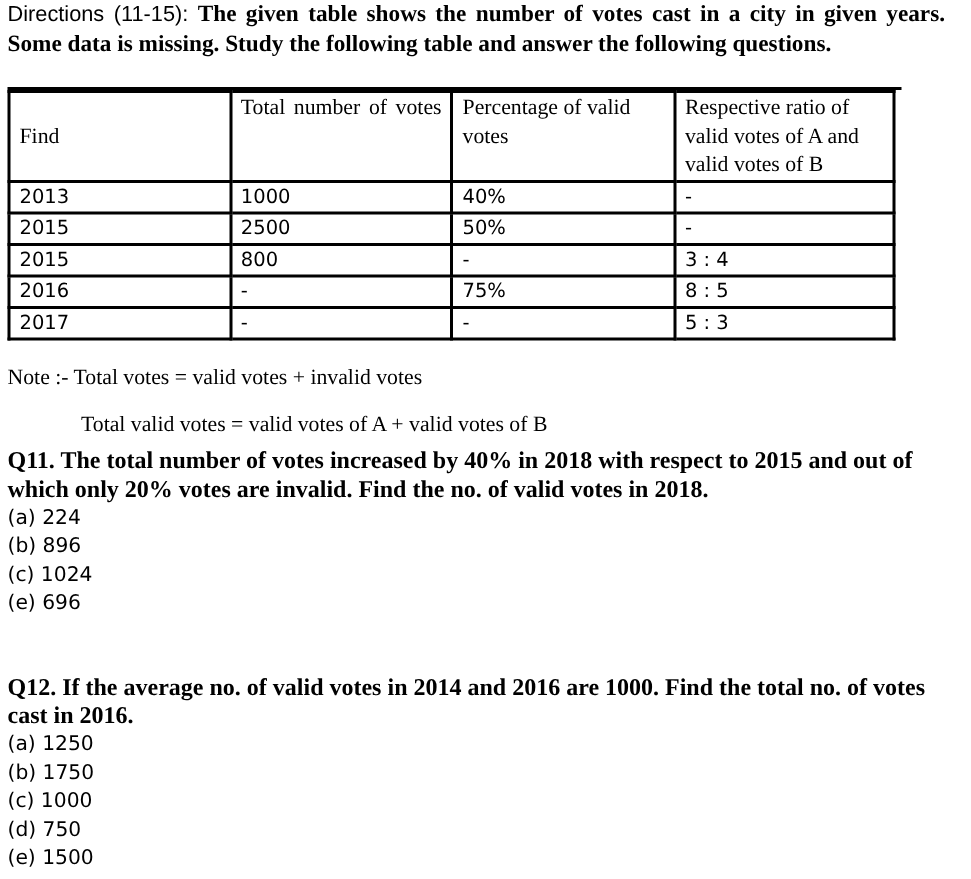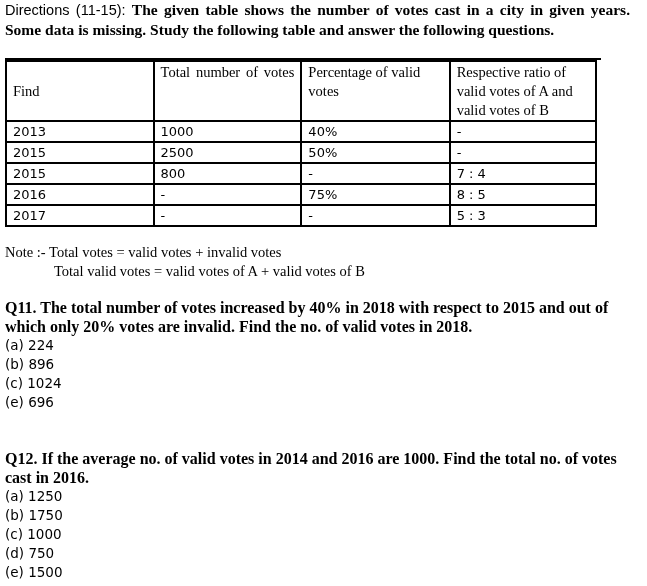--- a/index.html
+++ b/index.html
@@ -81,20 +81,21 @@
     .col-ratio { width: 134px; margin-left: 28px; }
     .note {
       position: absolute;
       left: 5px;
       top: 243px;
       line-height: 19px;
       font-size: 14.5px;
     }
     .note .note-line2 {
       padding-left: 49px;
+      margin-top: 12px;
     }
     .question {
       position: absolute;
       left: 5px;
       width: 625px;
     }
     .question .q-text {
       font-weight: bold;
       line-height: 19px;
       font-size: 16px;
@@ -140,21 +141,21 @@
     <tr>
       <td>2015</td>
       <td>2500</td>
       <td>50%</td>
       <td>-</td>
     </tr>
     <tr>
       <td>2015</td>
       <td>800</td>
       <td>-</td>
-      <td>7 : 4</td>
+      <td>3 : 4</td>
     </tr>
     <tr>
       <td>2016</td>
       <td>-</td>
       <td>75%</td>
       <td>8 : 5</td>
     </tr>
     <tr>
       <td>2017</td>
       <td>-</td>

